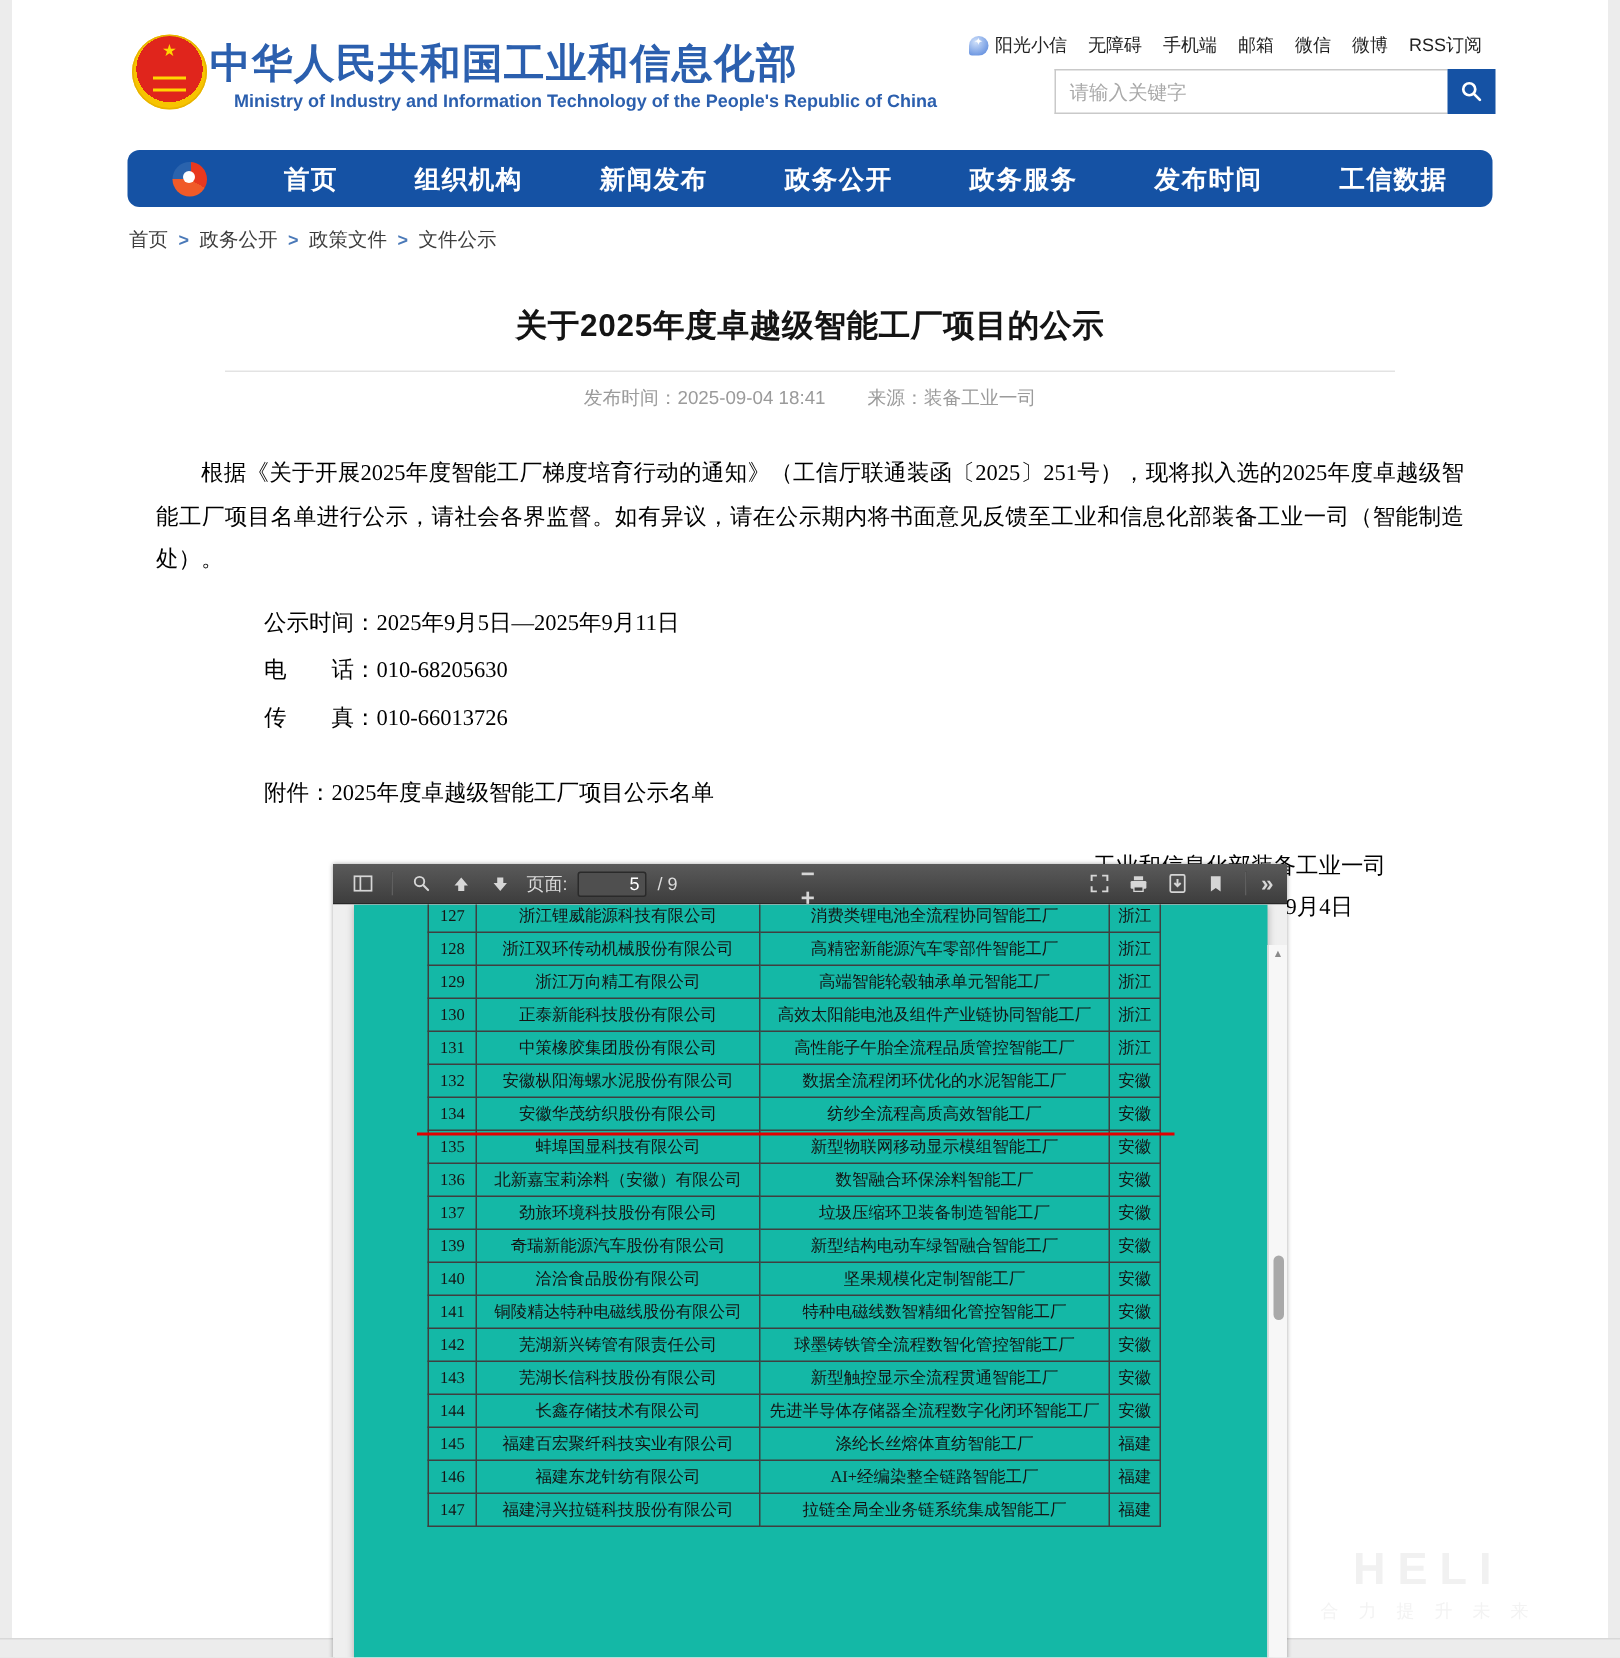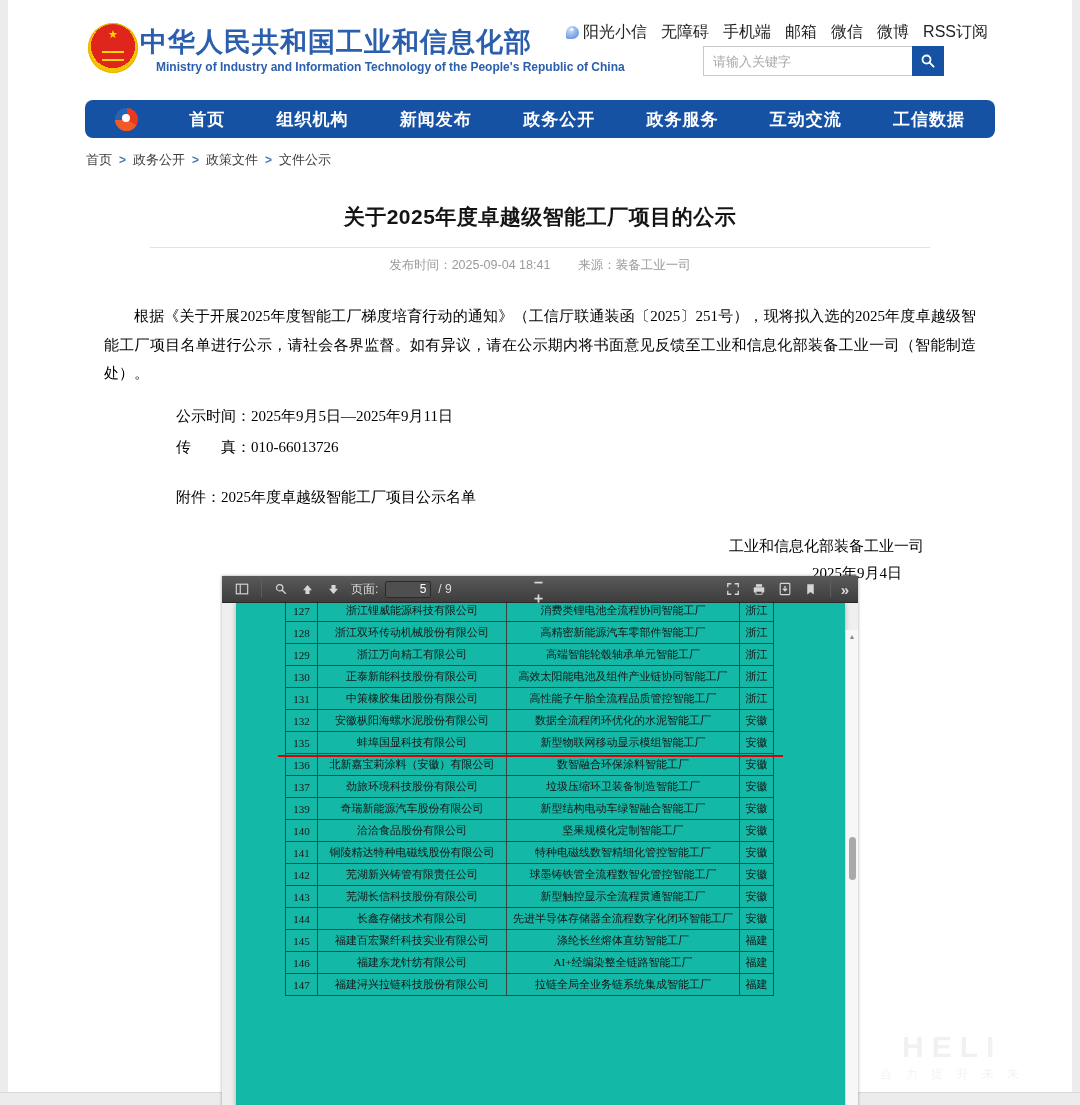--- a/index.html
+++ b/index.html
@@ -18,27 +18,27 @@
   .emblem { position:absolute; left:88px; top:23px; width:50px; height:50px; border-radius:50%;
     background:radial-gradient(circle at 50% 46%, #e0251c 0 60%, #f7c400 60% 100%);
     box-shadow:0 0 0 1px #e8b300 inset; }
   .emblem .star { position:absolute; left:0; right:0; top:6px; text-align:center; color:#ffd700; font-size:11px; line-height:1; }
   .emblem .gate { position:absolute; left:14px; right:14px; bottom:12px; height:10px;
     border-top:2px solid #ffd700; border-bottom:2px solid #ffd700; }
   .site-title { position:absolute; left:140px; top:24px; font-size:27px; font-weight:bold; color:#2b5fae; letter-spacing:1px; }
   .site-subtitle { position:absolute; left:141px; top:60px; font-size:12px; font-weight:bold; color:#2b5fae;padding-left:15px; }
 
   .quick-links { position:absolute; top:22px; right:92px; display:flex; gap:14px;
-    font-size:16px; color:#222; }
+    font-size:12px; color:#222; }
   .quick-links .ql { display:flex; align-items:center; gap:4px; cursor:pointer; }
   .ql-icon { width:13px; height:13px; border-radius:50% 50% 50% 2px;
     background:radial-gradient(circle at 35% 30%, #cfe0fa, #4d7fd9); position:relative; }
   .ql-icon::after{ content:"✦"; position:absolute; left:3px; top:0px; font-size:7px; color:#fff; }
 
-  .search-bar { position:absolute; left:703px; top:46px; width:241px; height:30px; display:flex; }
+  .search-bar { position:absolute; left:703px; top:46px; width:294px; height:30px; display:flex; }
   .search-input { flex:1; border:1px solid #c9c9c9; border-right:none; padding:0 9px; font-size:13px; color:#333; outline:none; }
   .search-input::placeholder { color:#a9a9a9; }
   .search-btn { width:32px; height:30px; background:#1552a4; border:none; cursor:pointer;
     display:flex; align-items:center; justify-content:center; }
 
   
   .nav { position:absolute; left:85px; top:100px; width:910px; height:38px; background:#1552a4;
     border-radius:8px; display:flex; align-items:center; padding:0 30px; justify-content:space-between; }
   .nav-logo { width:23px; height:23px; border-radius:50%;
     background:conic-gradient(from 120deg, #f05a28 0 150deg, #2a63ad 150deg 245deg, #e8381e 245deg 360deg);
@@ -174,21 +174,21 @@
     </button>
   </div>
 
   <div class="nav">
     <span class="nav-logo"></span>
     <span class="nav-item">首页</span>
     <span class="nav-item">组织机构</span>
     <span class="nav-item">新闻发布</span>
     <span class="nav-item">政务公开</span>
     <span class="nav-item">政务服务</span>
-    <span class="nav-item">互动交流</span>
+    <span class="nav-item">发布时间</span>
     <span class="nav-item">工信数据</span>
   </div>
 
   <ol class="breadcrumb">
 
   <li>首页</li>
       <li>政务公开</li>
       <li>政策文件</li>
       <li>文件公示</li>
     </ol>
@@ -197,20 +197,21 @@
   <div class="title-divider"></div>
   <div class="article-meta">
     <span>发布时间：2025-09-04 18:41</span>
     <span>来源：装备工业一司</span>
   </div>
 
   <div class="article-body">
     <p class="p1">根据《关于开展2025年度智能工厂梯度培育行动的通知》（工信厅联通装函〔2025〕251号），现将拟入选的2025年度卓越级智能工厂项目名单进行公示，请社会各界监督。如有异议，请在公示期内将书面意见反馈至工业和信息化部装备工业一司（智能制造处）。</p>
     <div class="info-block">
       <div>公示时间：2025年9月5日—2025年9月11日</div>
+      <div>电　　话：010-68205630</div>
       <div>传　　真：010-66013726</div>
     </div>
     <div class="attach-line">附件：2025年度卓越级智能工厂项目公示名单</div>
     <div class="sig-line">工业和信息化部装备工业一司</div>
     <div class="sig-date">2025年9月4日</div>
   </div>
 
   <div class="pdf-viewer">
     <div class="pdf-toolbar">
       <div class="tb-left">
@@ -340,20 +341,26 @@
                 </tr>
 
                 <tr>
                   <td>132</td>
                   <td>安徽枞阳海螺水泥股份有限公司</td>
                   <td>数据全流程闭环优化的水泥智能工厂</td>
                   <td>安徽</td>
                 </tr>
 
 
+                <tr>
+                  <td>134</td>
+                  <td>安徽华茂纺织股份有限公司</td>
+                  <td>纺纱全流程高质高效智能工厂</td>
+                  <td>安徽</td>
+                </tr>
 
                 <tr>
                   <td>135</td>
                   <td>蚌埠国显科技有限公司</td>
                   <td>新型物联网移动显示模组智能工厂</td>
                   <td>安徽</td>
                 </tr>
 
                 <tr>
                   <td>136</td>

